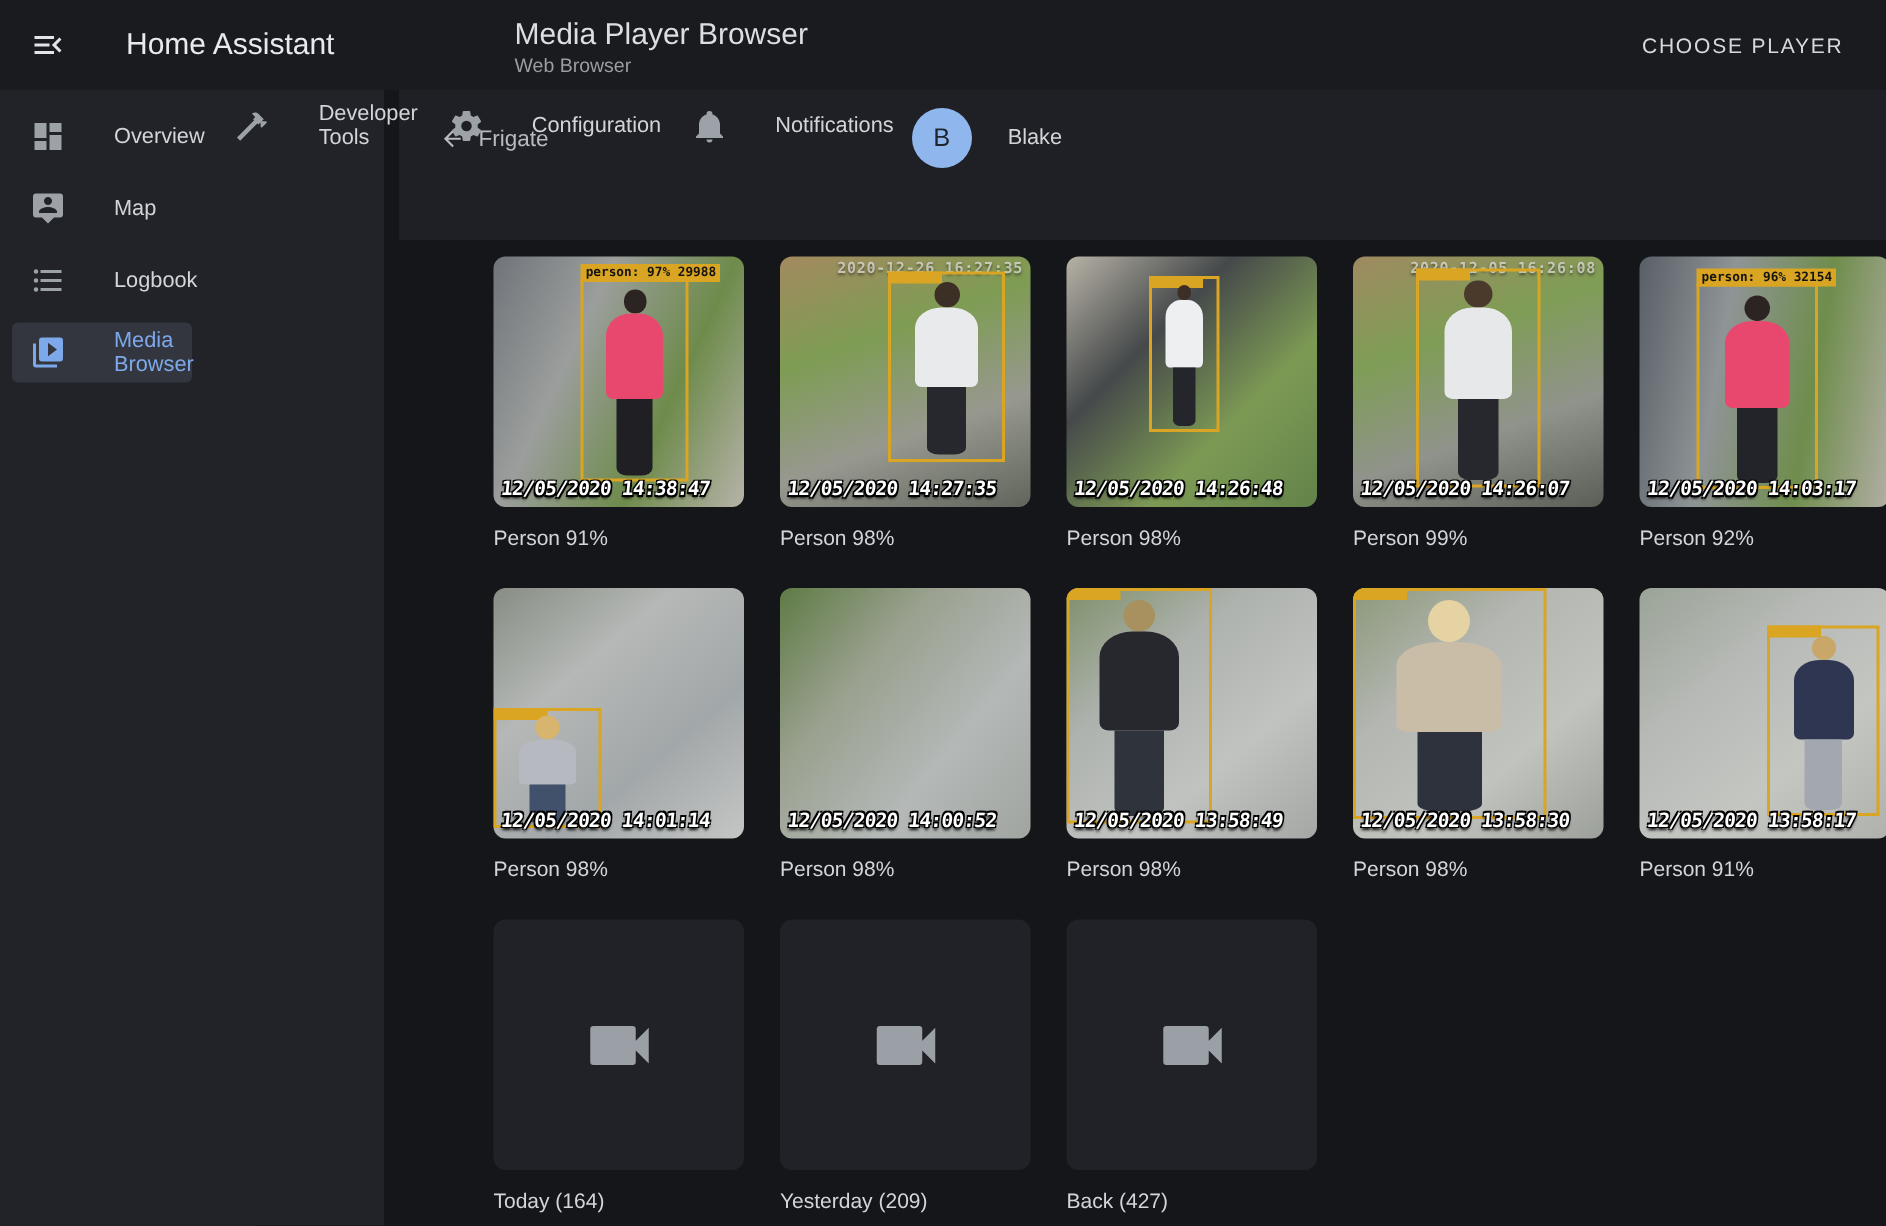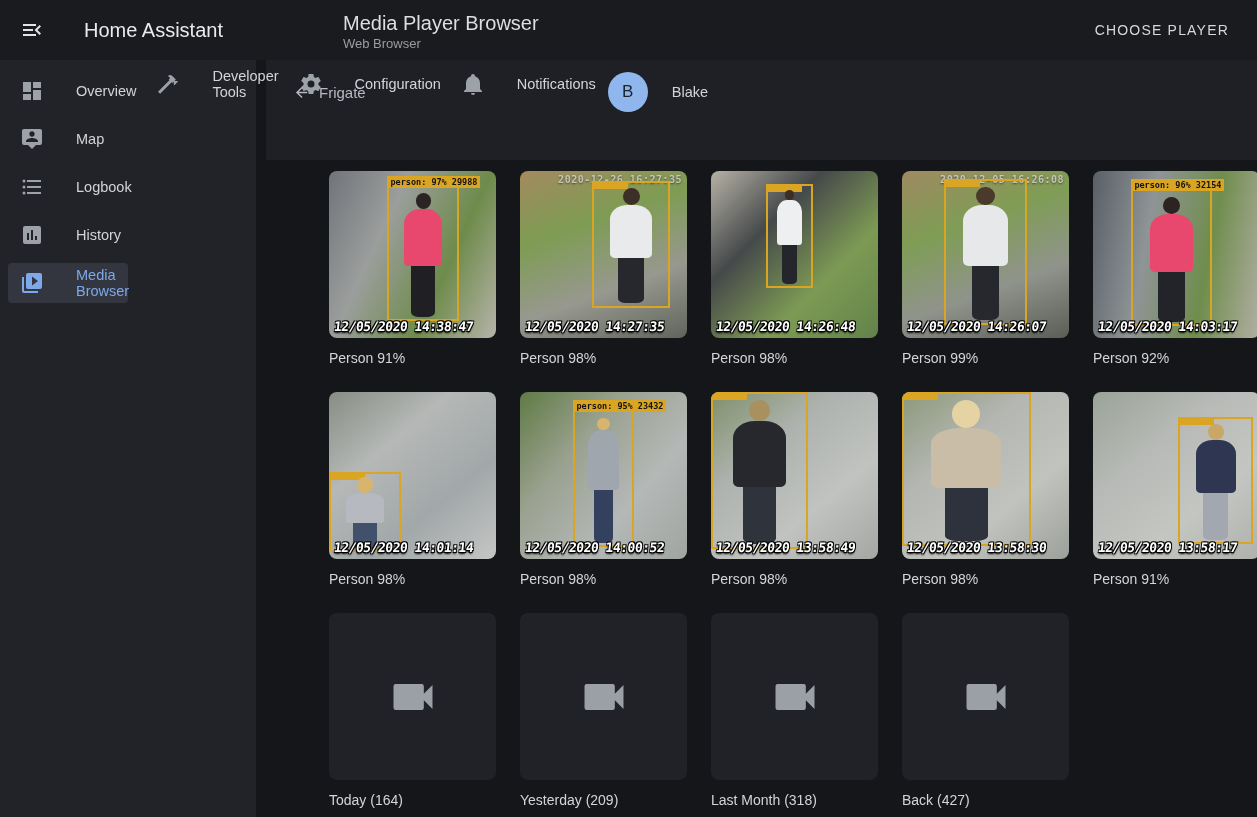--- a/index.html
+++ b/index.html
@@ -135,28 +135,20 @@
       <span class="label">Map</span>
     </div>
     <div class="nav-item">
       <span class="icon">
           <svg viewBox="0 0 24 24">
             <path d="M7,5H21V7H7V5M7,13V11H21V13H7M4,4.5A1.5,1.5 0 0,1 5.5,6A1.5,1.5 0 0,1 4,7.5A1.5,1.5 0 0,1 2.5,6A1.5,1.5 0 0,1 4,4.5M4,10.5A1.5,1.5 0 0,1 5.5,12A1.5,1.5 0 0,1 4,13.5A1.5,1.5 0 0,1 2.5,12A1.5,1.5 0 0,1 4,10.5M7,19V17H21V19H7M4,16.5A1.5,1.5 0 0,1 5.5,18A1.5,1.5 0 0,1 4,19.5A1.5,1.5 0 0,1 2.5,18A1.5,1.5 0 0,1 4,16.5Z"></path>
           </svg>
         </span>
       <span class="label">Logbook</span>
     </div>
-    <div class="nav-item">
-      <span class="icon">
-          <svg viewBox="0 0 24 24">
-            <path d="M19,3H5A2,2 0 0,0 3,5V19A2,2 0 0,0 5,21H19A2,2 0 0,0 21,19V5A2,2 0 0,0 19,3M9,17H7V10H9V17M13,17H11V7H13V17M17,17H15V13H17V17Z"></path>
-          </svg>
-        </span>
-      <span class="label">History</span>
-    </div>
     <div class="nav-item selected">
       <span class="pill"></span>
       <span class="icon">
           <svg viewBox="0 0 24 24">
             <path d="M4,6H2V20A2,2 0 0,0 4,22H18V20H4V6M20,2H8A2,2 0 0,0 6,4V16A2,2 0 0,0 8,18H20A2,2 0 0,0 22,16V4A2,2 0 0,0 20,2M12,14.5V5.5L18,10L12,14.5Z"></path>
           </svg>
         </span>
       <span class="label">Media Browser</span>
     </div>
   </div>
@@ -303,29 +295,20 @@
         </div>
       </div>
       <div class="clip-timestamp">12/05/2020 14:01:14</div>
     </div>
     <div class="tile-caption">Person 98%</div>
   </div>
 
   <div class="tile">
     <div class="clip-photo" style="background: linear-gradient(130deg, rgb(95, 123, 69), rgb(154, 161, 143), rgb(180, 184, 183), rgb(160, 165, 160));">
 
-      <div class="detection-box" style="left: 32%; top: 11%; width: 36%; height: 82%; border-color: rgb(217, 165, 34);">
-        <div class="detection-label" style="background: rgb(217, 165, 34);">person: 95% 23432</div>
-
-        <div class="person" style="inset: 4% 12% 2%;">
-          <div class="p-head" style="background: rgb(216, 181, 110);"></div>
-          <div class="p-torso" style="background: rgb(159, 166, 173);"></div>
-          <div class="p-legs" style="background: rgb(51, 64, 94);"></div>
-        </div>
-      </div>
       <div class="clip-timestamp">12/05/2020 14:00:52</div>
     </div>
     <div class="tile-caption">Person 98%</div>
   </div>
 
   <div class="tile">
     <div class="clip-photo" style="background: linear-gradient(140deg, rgb(126, 144, 106), rgb(174, 178, 174), rgb(192, 195, 192), rgb(164, 167, 163));">
 
       <div class="detection-box" style="left: 0%; top: 0%; width: 58%; height: 94%; border-color: rgb(217, 165, 34);">
 
@@ -391,36 +374,26 @@
       <span class="icon">
               <svg viewBox="0 0 24 24">
                 <path d="M17,10.5V7A1,1 0 0,0 16,6H4A1,1 0 0,0 3,7V17A1,1 0 0,0 4,18H16A1,1 0 0,0 17,17V13.5L21,17.5V6.5L17,10.5Z"></path>
               </svg>
             </span>
     </div>
     <div class="tile-caption">Yesterday (209)</div>
   </div>
 
 
+
   <div class="tile">
     <div class="folder-box">
       <span class="icon">
               <svg viewBox="0 0 24 24">
                 <path d="M17,10.5V7A1,1 0 0,0 16,6H4A1,1 0 0,0 3,7V17A1,1 0 0,0 4,18H16A1,1 0 0,0 17,17V13.5L21,17.5V6.5L17,10.5Z"></path>
               </svg>
             </span>
     </div>
-    <div class="tile-caption">Last Month (318)</div>
-  </div>
-
-  <div class="tile">
-    <div class="folder-box">
-      <span class="icon">
-              <svg viewBox="0 0 24 24">
-                <path d="M17,10.5V7A1,1 0 0,0 16,6H4A1,1 0 0,0 3,7V17A1,1 0 0,0 4,18H16A1,1 0 0,0 17,17V13.5L21,17.5V6.5L17,10.5Z"></path>
-              </svg>
-            </span>
-    </div>
     <div class="tile-caption">Back (427)</div>
   </div>
 </div>
   </div>
 </main>
 
 </body></html>

